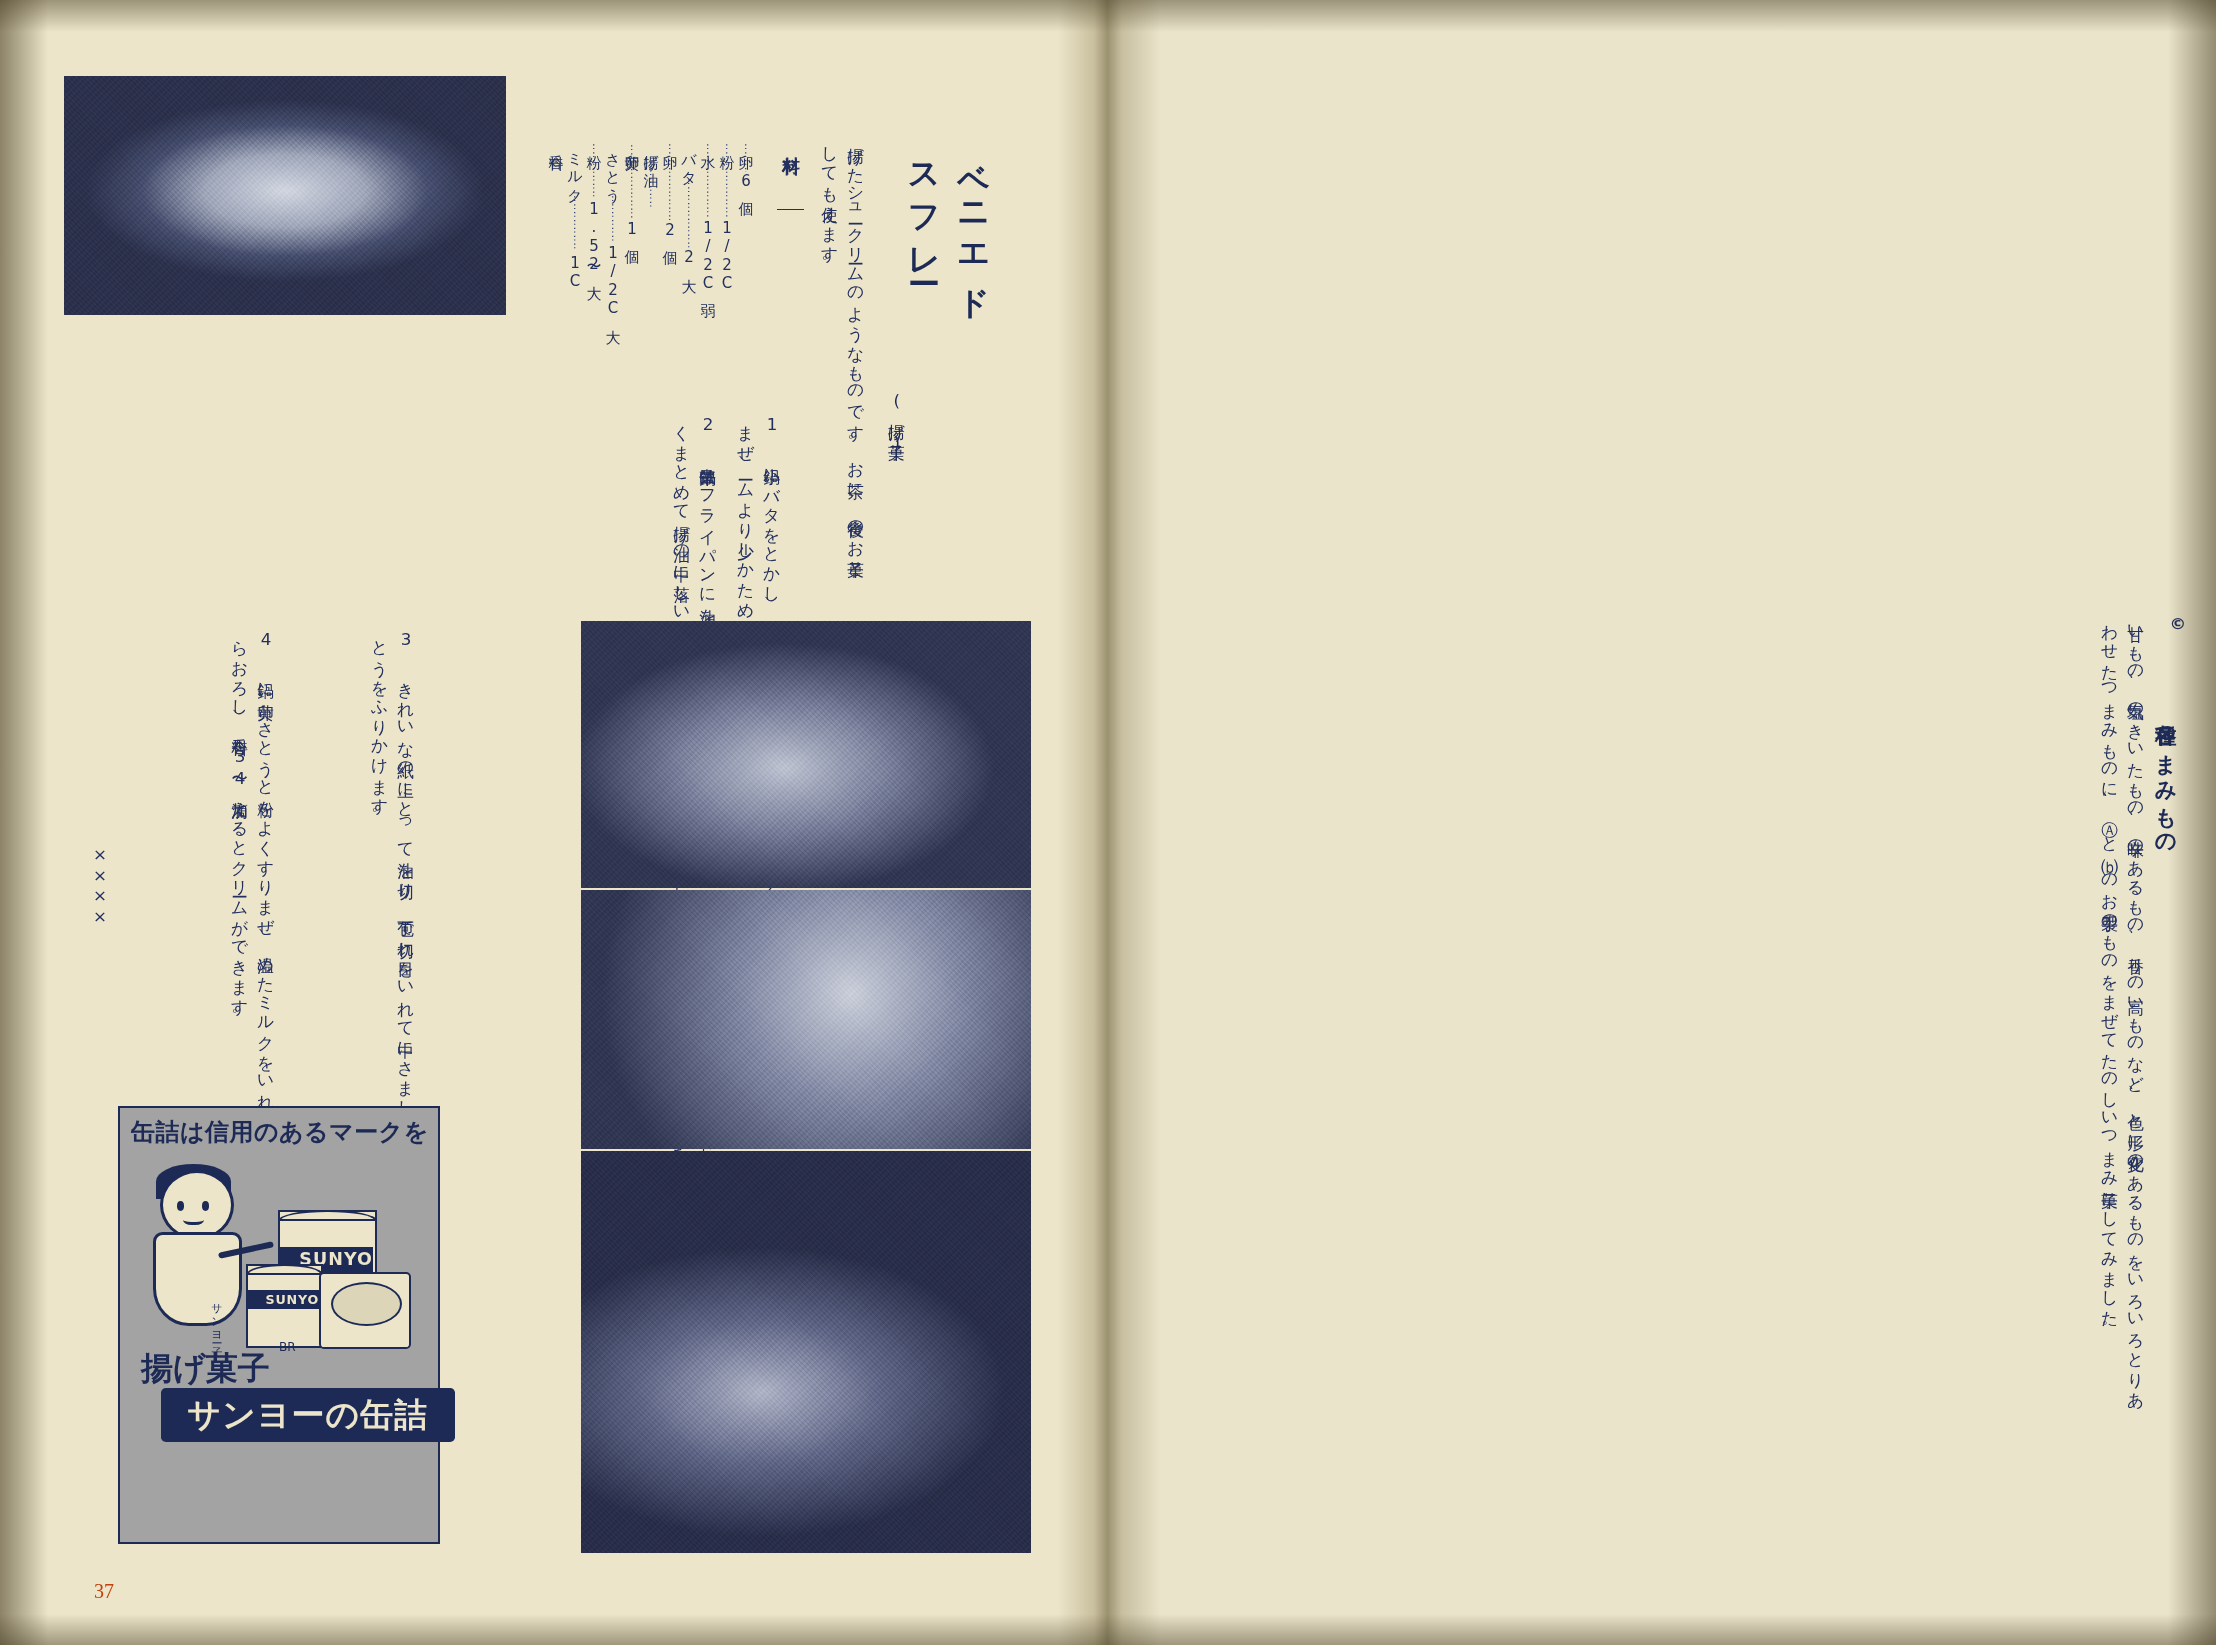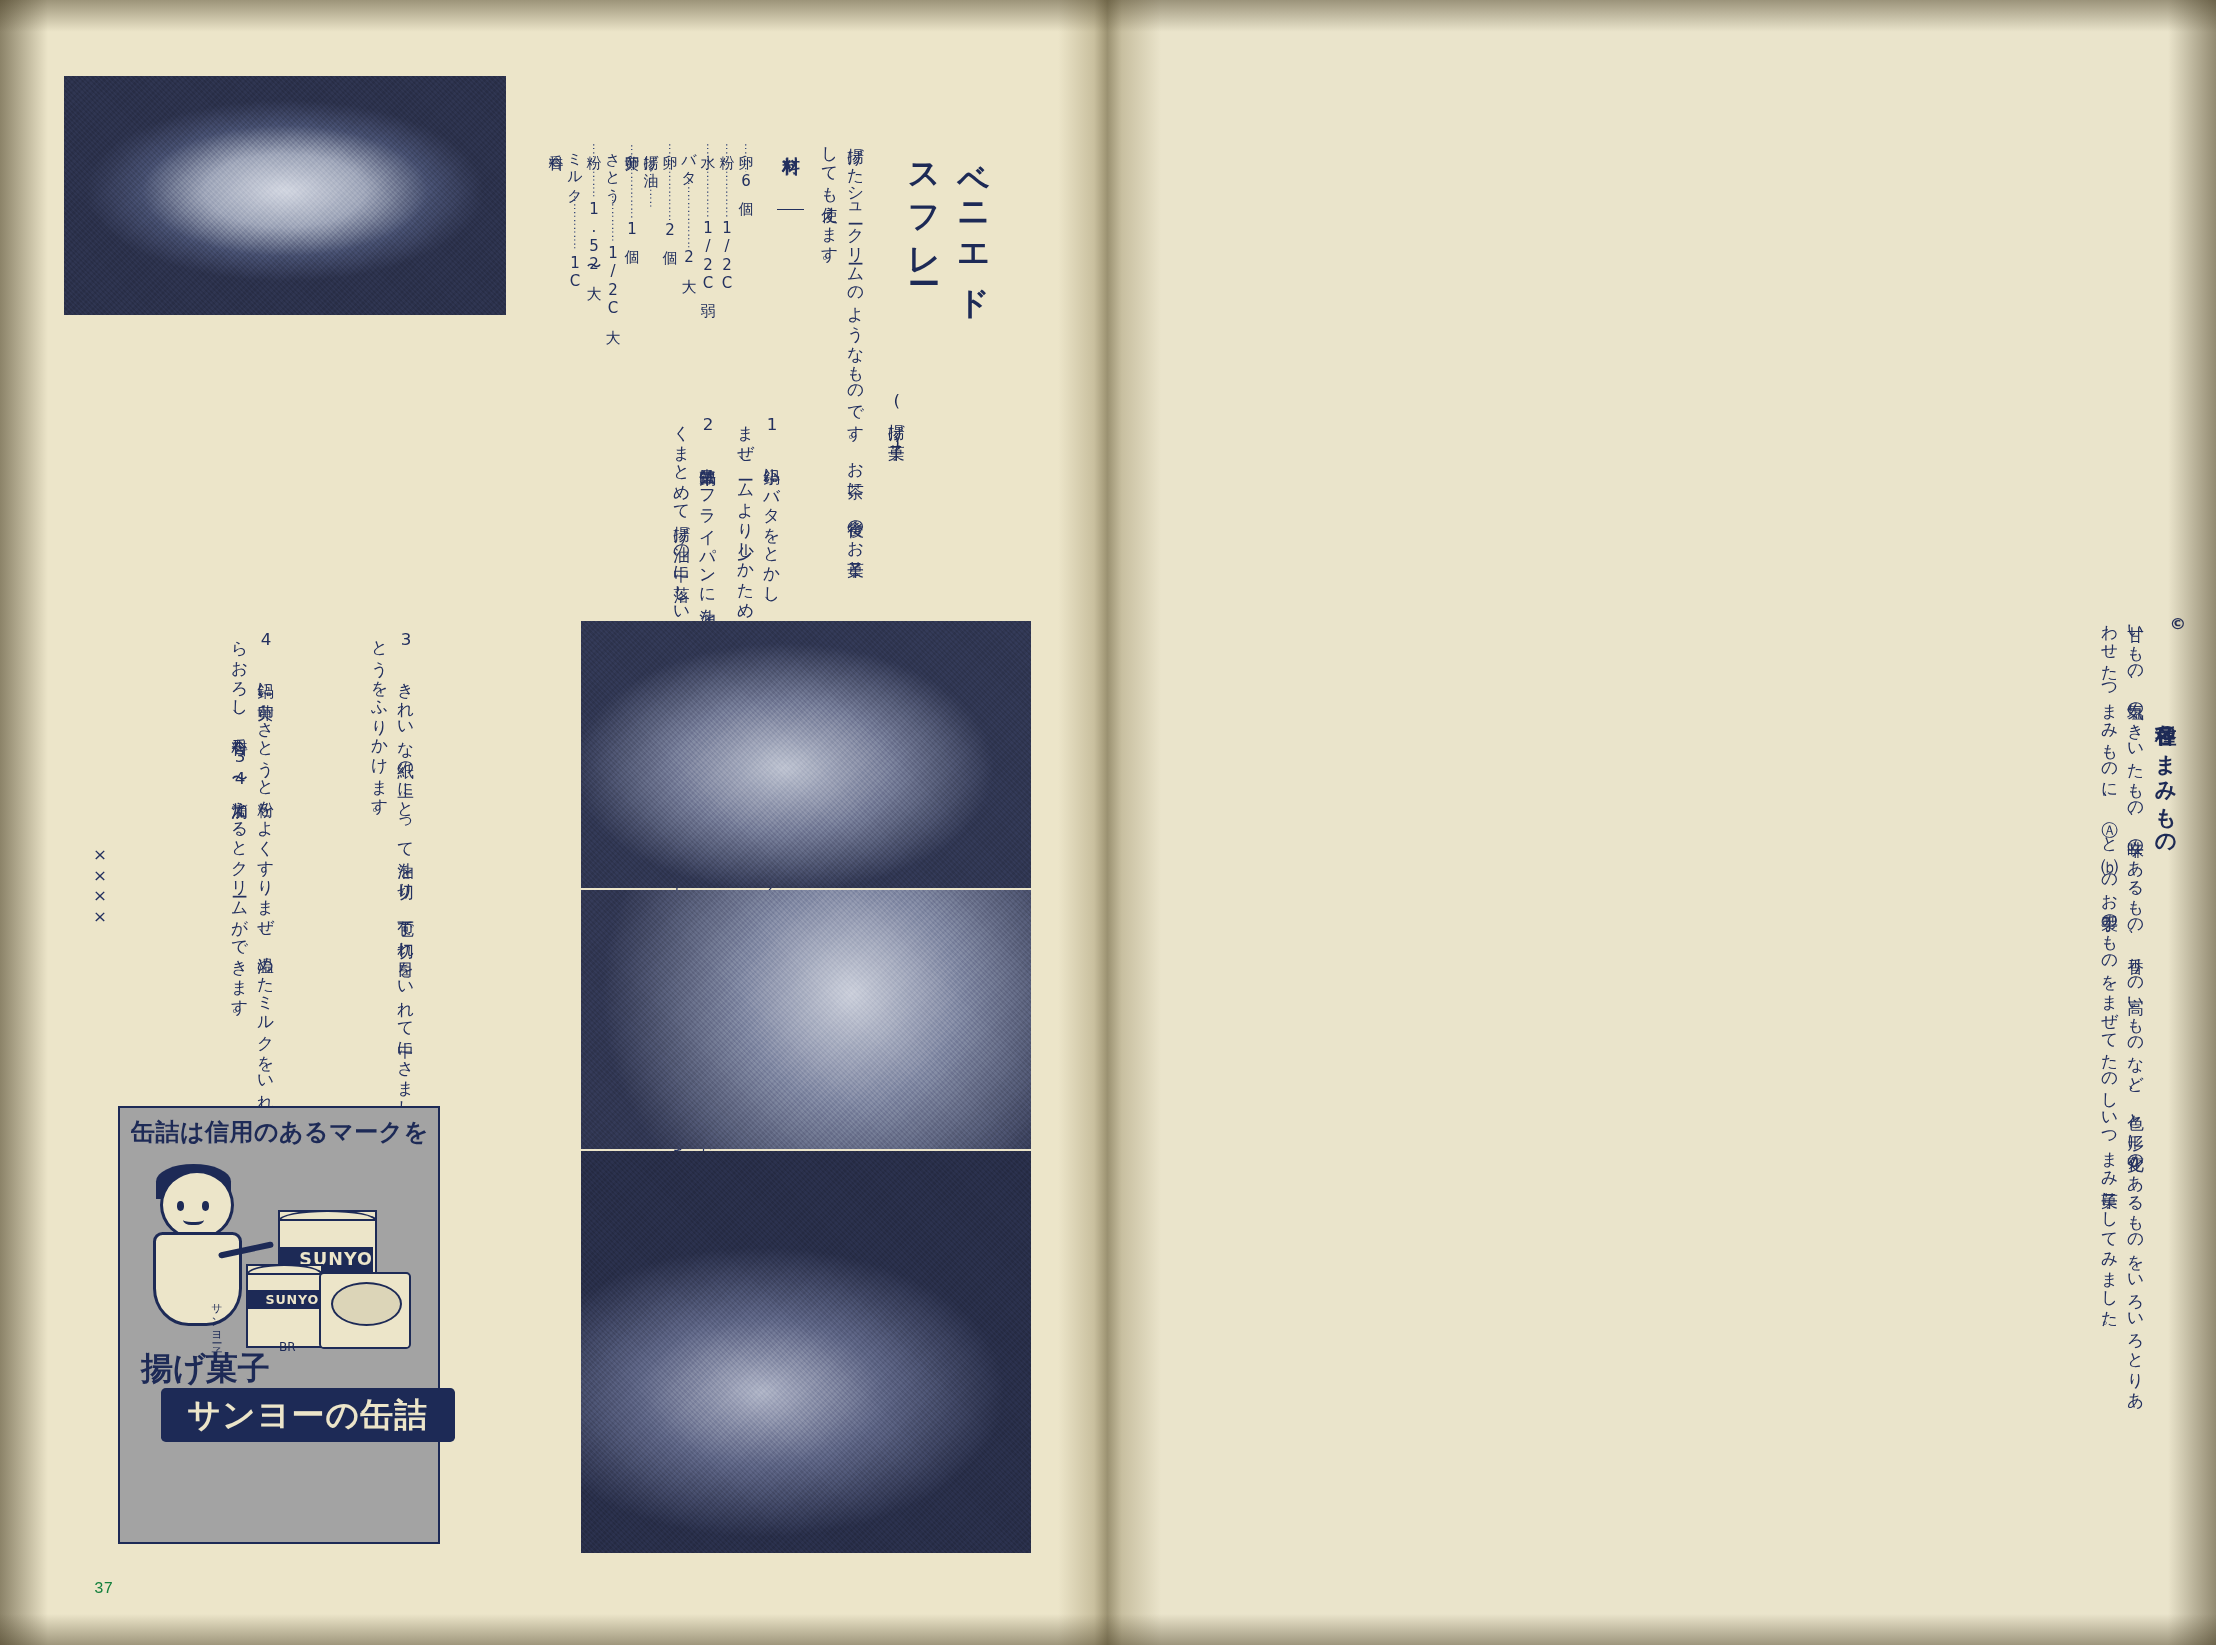--- a/index.html
+++ b/index.html
@@ -291,23 +291,23 @@
     border-radius: 50%;
     background: #dcd5b8;
   }
   .ad-sub {
     position: absolute; left: 159px; top: 232px;
     font-size: 12px; color: #1d2a56;
   }
 
   .folio {
     position: absolute;
-    font-size: 16px;
-    color: #15803d;
-    font-family: Liberation Mono, monospace;
+    font-size: 20px;
+    color: #c2410c;
+    font-family: Liberation Serif, serif;
   }
 </style>
 </head>
 <body>
 
 <div class="spread">
 
   <div class="paper-left"></div>
   <div class="paper-right"></div>
 

